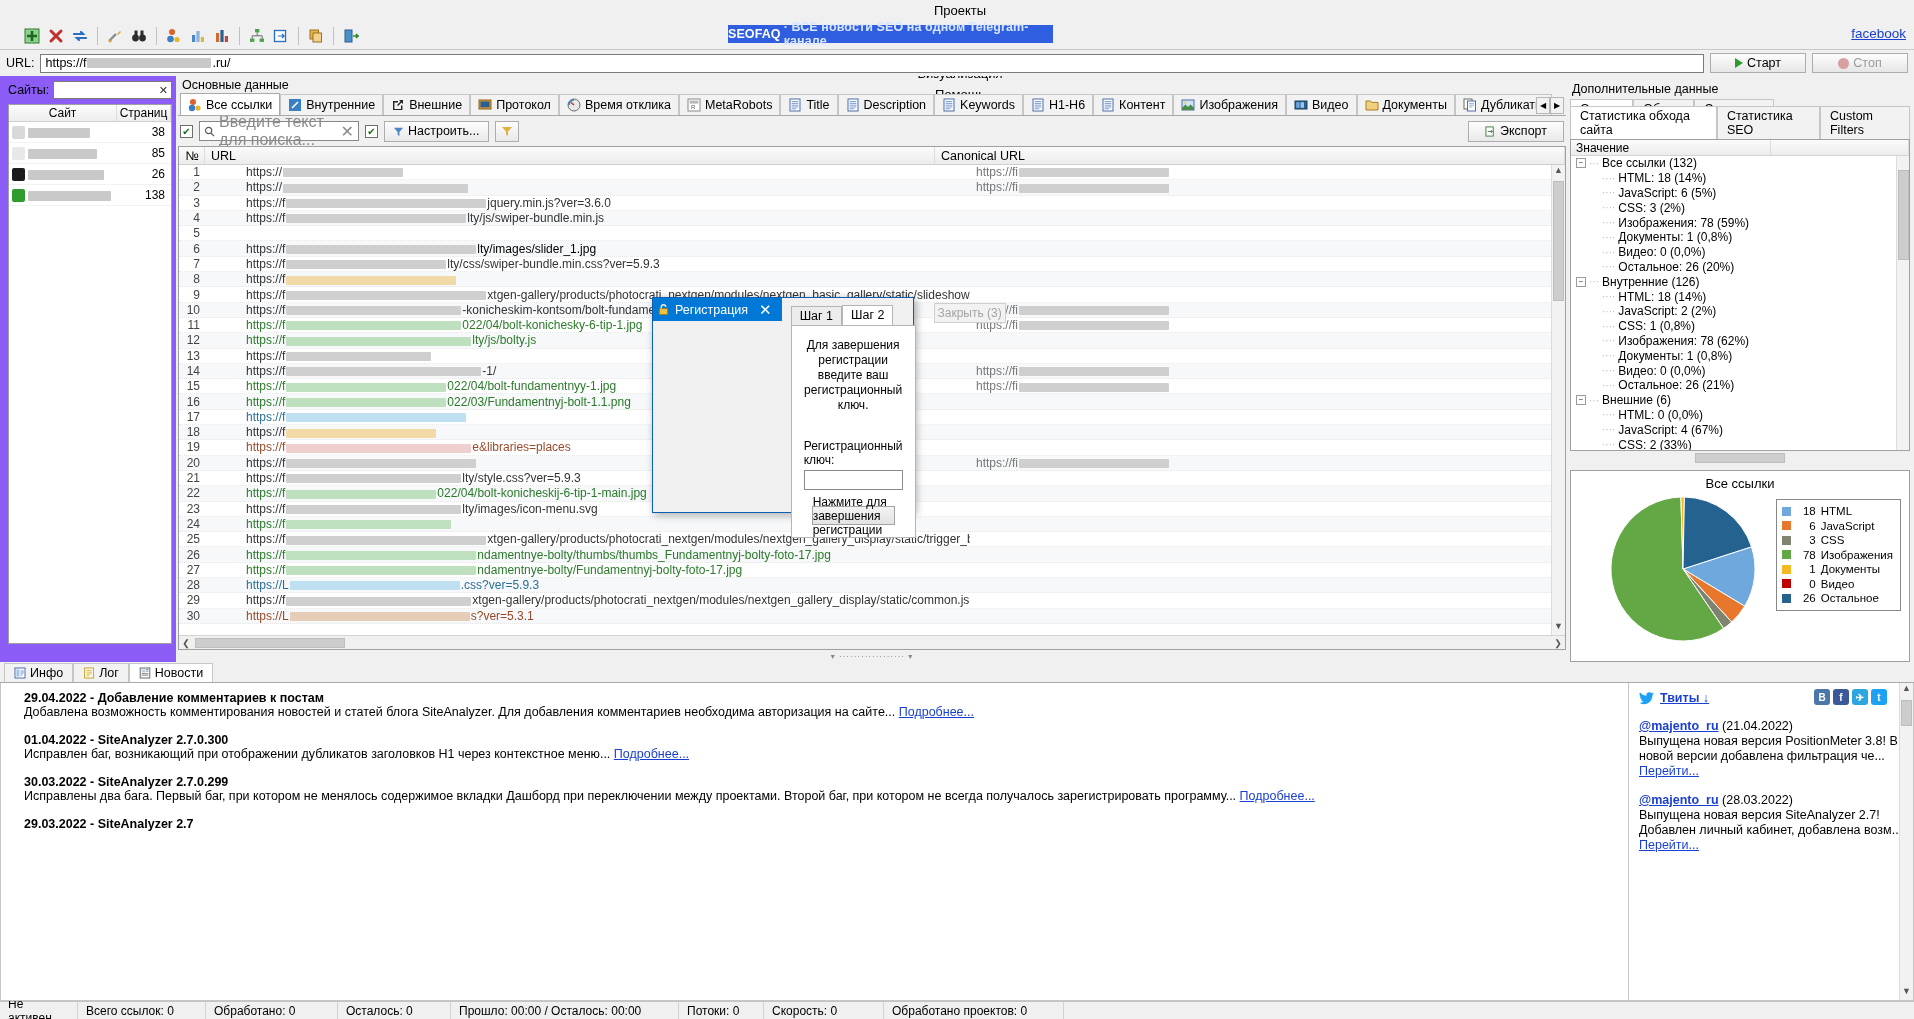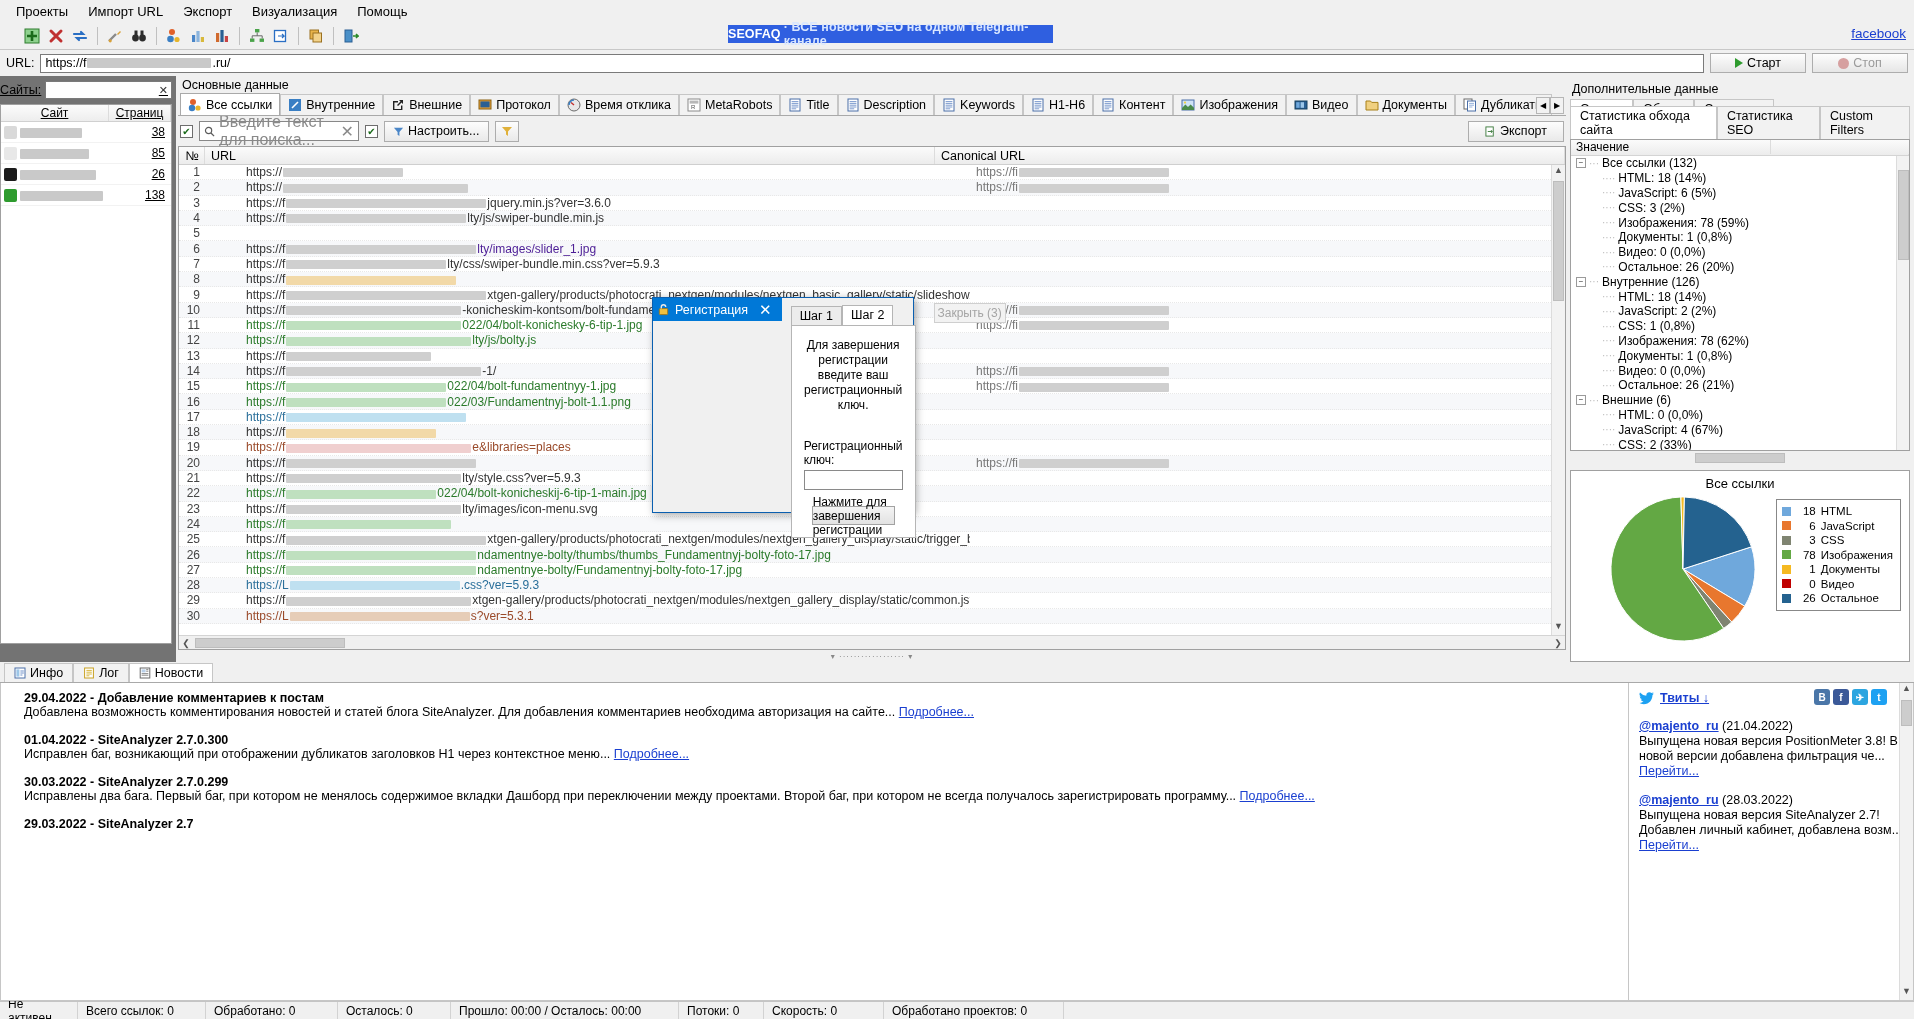--- a/index.html
+++ b/index.html
@@ -6,21 +6,21 @@
   html,body{
     width:1914px; height:1019px; overflow:hidden;
     font-family:"Liberation Sans", sans-serif;
     font-size:12.5px; color:#000; background:#f0f0f0;
   }
   .app{ position:relative; width:1914px; height:1019px; background:#f0f0f0;
         display:flex; flex-direction:column; }
 
   
   .menubar{ height:22px; display:flex; align-items:center; gap:0; padding-left:6px;
-            background:#f0f0f0; }
+            background:#f0f0f0;flex-direction:column; }
   .menubar .mi{ padding:3px 10px; font-size:13px; cursor:default; }
 
   
   .toolbar{ height:28px; background:#f0f0f0; display:flex; align-items:center;
             padding-left:20px; border-bottom:1px solid #c8c8c8; position:relative;}
   .tbtn{ width:24px;height:22px;display:flex;align-items:center;justify-content:center;
          font-size:15px; cursor:pointer;}
   .tsep{ width:1px;height:18px;background:#c0c0c0;margin:0 5px;}
   .banner{ position:absolute; left:728px; top:3px; width:325px; height:18px;
            background:#2f5fe0; color:#d8e6ff; font-size:12.5px; font-weight:bold;
@@ -42,21 +42,21 @@
            display:flex;align-items:center;justify-content:center;gap:4px;cursor:pointer;}
   .btn-stop{ color:#9a9a9a; }
   .tri{ width:0;height:0;border-left:8px solid #2e9b2e;border-top:5px solid transparent;
         border-bottom:5px solid transparent;}
   .stopdot{ width:11px;height:11px;border-radius:50%;background:#d6a0a0;}
 
   
   .mid{ display:flex; height:586px; }
 
   
-  .leftpanel{ width:176px; background:#737373; padding:4px 4px 0 0;text-decoration:underline; }
+  .leftpanel{ width:176px; background:#8b5cf6; padding:4px 4px 0 8px; }
   .sitesrow{ display:flex; align-items:center; gap:4px; height:20px; }
   .sitesrow .lbl{ font-size:12.5px; }
   .sitesbox{ flex:1; height:18px; border:1px solid #7a7a7a; background:#fff;
              display:flex; align-items:center; justify-content:flex-end; padding-right:3px;
              font-size:11px; color:#333;}
   .sitegrid{ margin-top:4px; border:1px solid #a0a0a0; background:#fff; height:540px; }
   .sg-head{ display:flex; height:17px; background:linear-gradient(#fcfcfc,#ededed);
             border-bottom:1px solid #d0d0d0; font-size:12px;}
   .sg-head div{ display:flex;align-items:center;justify-content:center;
                 border-right:1px solid #dcdcdc;text-align:center; }
@@ -119,21 +119,21 @@
 
   
   .rightpanel{ width:346px; padding:4px 4px 0 2px; display:flex;flex-direction:column;}
   .rtabs{ display:flex; align-items:flex-end; height:20px; }
   .rtab{ padding:2px 9px; border:1px solid #c6c6c6; border-bottom:none; background:#f2f2f2;
          font-size:12.5px; cursor:pointer;}
   .rtab.active{ background:#fff; }
   .rtabs2{ display:flex;align-items:flex-end;height:20px;margin-top:1px;}
   .treebox{ flex:1; border:1px solid #a0a0a0; background:#fff; position:relative; overflow:hidden;}
   .tb-head{ display:flex;height:16px;background:linear-gradient(#fbfbfb,#ececec);
-            border-bottom:1px solid #d4d4d4;font-size:12px;flex-direction:column;}
+            border-bottom:1px solid #d4d4d4;font-size:12px;}
   .tb-head div{padding-left:5px;display:flex;align-items:center;border-right:1px solid #dcdcdc;}
   .tr{ display:flex;align-items:center;height:14.8px;font-size:12px;white-space:nowrap;}
   .tr .expander{width:10px;height:10px;border:1px solid #9a9a9a;background:#fff;
        font-size:8px;line-height:8px;text-align:center;margin-right:3px;color:#333;}
   .tr.lvl0{ padding-left:5px; }
   .tr.lvl1{ padding-left:31px; }
   .dashes{ color:#bbb; margin-right:3px; font-size:10px;}
   .treesb{ position:absolute;right:0;top:16px;bottom:0;width:13px;background:#f2f2f2;
            border-left:1px solid #dcdcdc;}
   .treesb .t{ width:11px;height:90px;background:#cdcdcd;margin:14px auto 0;border:1px solid #bdbdbd;}
@@ -579,21 +579,21 @@
               <span class="n">4</span>
               <span class="u" style="color:#333">https://f<span class="blk" style="width:180px;background:#cfcfcf"></span><span style="color:#333">lty/js/swiper-bundle.min.js</span></span>
               <span class="c"></span>
             </div>
             <div class="g-row">
               <span class="n">5</span>
               <span class="c"></span>
             </div>
             <div class="g-row alt">
               <span class="n">6</span>
-              <span class="u" style="color:#333">https://f<span class="blk" style="width:190px;background:#cfcfcf"></span><span style="color:#4c1d95">lty/images/slider_1.jpg</span></span>
+              <span class="u" style="color:#333">https://f<span class="blk" style="width:190px;background:#cfcfcf"></span><span style="color:#000000">lty/images/slider_1.jpg</span></span>
               <span class="c"></span>
             </div>
             <div class="g-row">
               <span class="n">7</span>
               <span class="u" style="color:#333">https://f<span class="blk" style="width:160px;background:#cfcfcf"></span><span style="color:#333">lty/css/swiper-bundle.min.css?ver=5.9.3</span></span>
               <span class="c"></span>
             </div>
             <div class="g-row alt">
               <span class="n">8</span>
               <span class="u" style="color:#333">https://f<span class="blk" style="width:170px;background:#f2d9a8"></span><span style="color:#333"></span></span>

